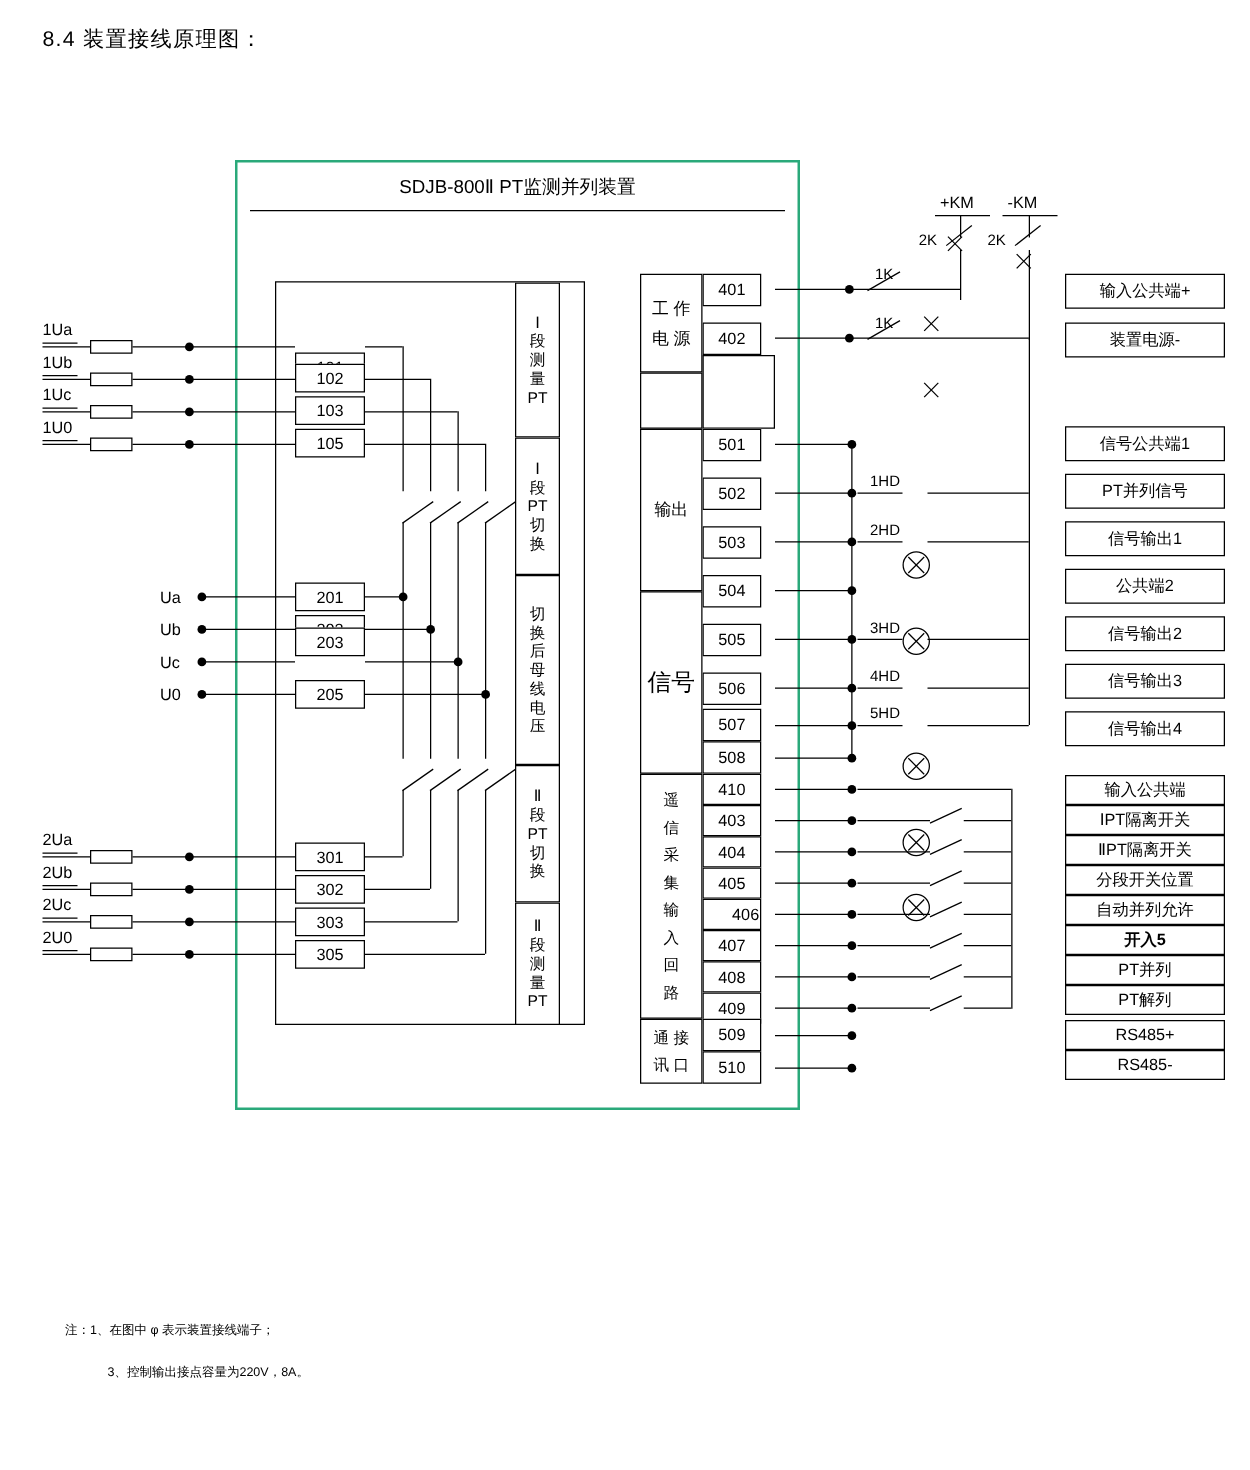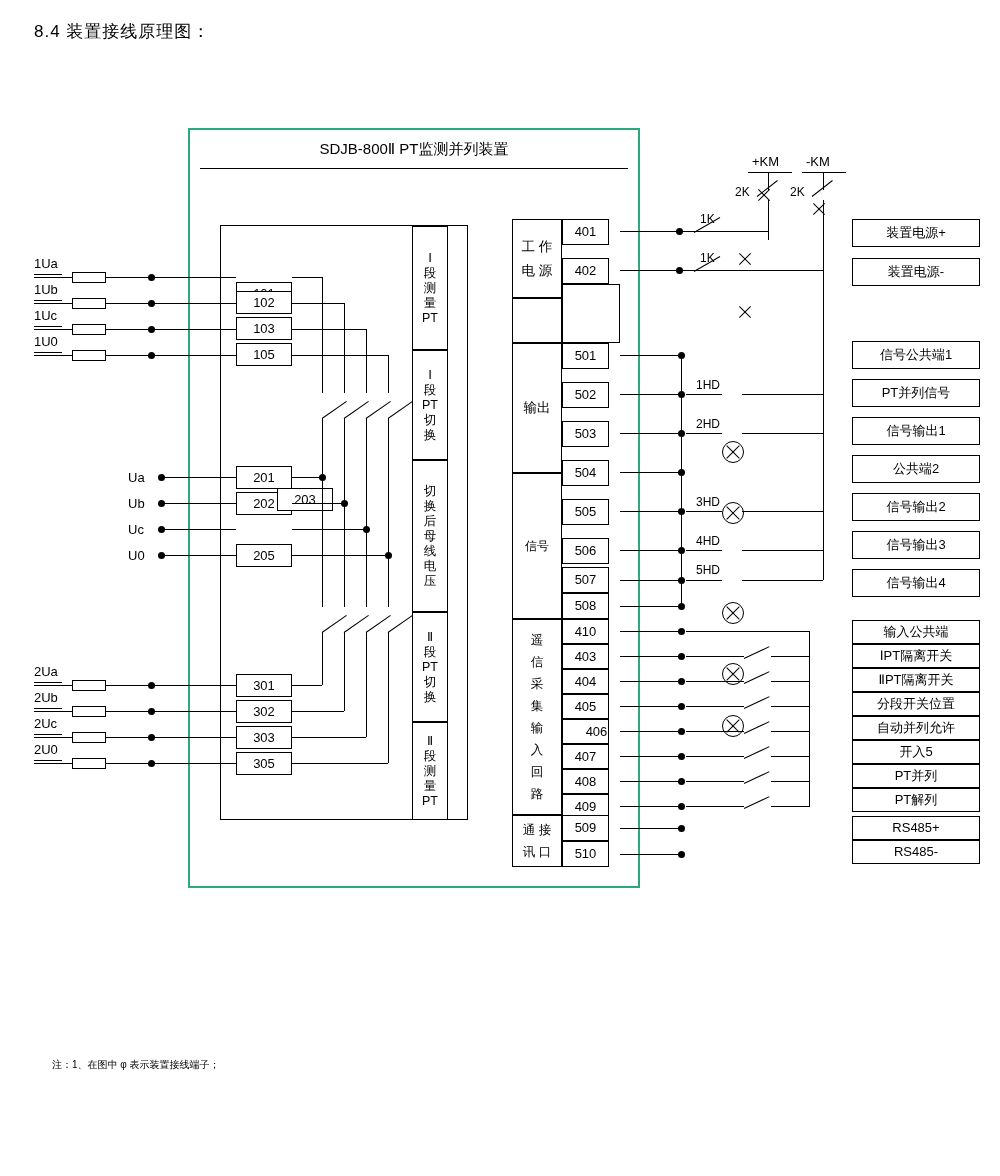--- a/index.html
+++ b/index.html
@@ -152,21 +152,21 @@
 <div class="abs h-line" style="left:162px;top:503px;width:74px;"></div>
 <div class="abs h-line" style="left:162px;top:529px;width:74px;"></div>
 <div class="abs h-line" style="left:162px;top:555px;width:74px;"></div>
 
 <div class="abs tbox tnum" style="top:466px;">
     <span>201</span>
   </div>
 <div class="abs tbox tnum" style="top:492px;">
     <span>202</span>
   </div>
-<div class="abs tbox tnum" style="top:488px;margin-left:41px;">
+<div class="abs tbox tnum" style="top:502px;">
     <span>203</span>
   </div>
 <div class="abs tbox tnum" style="top:544px;">
     <span>205</span>
   </div>
 
 <div class="abs lbl" style="left:34px;top:664px;">2Ua</div>
 <div class="abs h-line" style="left:34px;top:682px;width:28px;"></div>
 <div class="abs lbl" style="left:34px;top:690px;">2Ub</div>
 <div class="abs h-line" style="left:34px;top:708px;width:28px;"></div>
@@ -291,21 +291,21 @@
 </div>
 
 <div class="abs" style="left:512px;top:219px;width:50px;height:79px;border:1px solid #000;box-sizing:border-box;font-size:13.5px;display:flex;flex-direction:column;align-items:center;justify-content:center;line-height:24px;">
   <span>工 作</span>
   <span>电 源</span>
 </div>
 <div class="abs" style="left:512px;top:298px;width:50px;height:45px;border:1px solid #000;box-sizing:border-box;"></div>
 <div class="abs" style="left:512px;top:343px;width:50px;height:130px;border:1px solid #000;box-sizing:border-box;font-size:13.5px;display:flex;align-items:center;justify-content:center;">
   <span>输出</span>
 </div>
-<div class="abs" style="left:512px;top:473px;width:50px;height:146px;border:1px solid #000;box-sizing:border-box;font-size:12px;display:flex;align-items:center;justify-content:center;">
+<div class="abs" style="left:512px;top:473px;width:50px;height:146px;border:1px solid #000;box-sizing:border-box;font-size:19px;display:flex;align-items:center;justify-content:center;">
   <span>信号</span>
 </div>
 <div class="abs" style="left:512px;top:619px;width:50px;height:196px;border:1px solid #000;box-sizing:border-box;font-size:12.5px;display:flex;flex-direction:column;align-items:center;justify-content:center;line-height:22px;">
   <span>遥</span>
   <span>信</span>
   <span>采</span>
   <span>集</span>
   <span>输</span>
   <span>入</span>
   <span>回</span>
@@ -503,35 +503,36 @@
 <div class="abs dot" style="left:678px;top:803px;"></div>
 <div class="abs h-line" style="left:686px;top:806px;width:58px;"></div>
 <div class="abs diag" style="left:744px;top:808px;width:28px;transform:rotate(-25deg);"></div>
 <div class="abs h-line" style="left:771px;top:806px;width:38px;"></div>
 
 <div class="abs h-line" style="left:620px;top:828px;width:62px;"></div>
 <div class="abs dot" style="left:678px;top:825px;"></div>
 <div class="abs h-line" style="left:620px;top:854px;width:62px;"></div>
 <div class="abs dot" style="left:678px;top:851px;"></div>
 
-<div class="abs rlabel" style="top:219px;">装置电源+</div>
+<div class="abs rlabel" style="top:219px;">输入公共端+</div>
 <div class="abs rlabel" style="top:258px;">装置电源-</div>
 <div class="abs rlabel" style="top:341px;">信号公共端1</div>
 <div class="abs rlabel" style="top:379px;">PT并列信号</div>
 <div class="abs rlabel" style="top:417px;">信号输出1</div>
 <div class="abs rlabel" style="top:455px;">公共端2</div>
 <div class="abs rlabel" style="top:493px;">信号输出2</div>
 <div class="abs rlabel" style="top:531px;">信号输出3</div>
 <div class="abs rlabel" style="top:569px;">信号输出4</div>
 <div class="abs rlabel" style="top:620px;height:24px;line-height:22px;">输入公共端</div>
 <div class="abs rlabel" style="top:644px;height:24px;line-height:22px;">ⅠPT隔离开关</div>
 <div class="abs rlabel" style="top:668px;height:24px;line-height:22px;">ⅡPT隔离开关</div>
 <div class="abs rlabel" style="top:692px;height:24px;line-height:22px;">分段开关位置</div>
 <div class="abs rlabel" style="top:716px;height:24px;line-height:22px;">自动并列允许</div>
-<div class="abs rlabel" style="top:740px;height:24px;line-height:22px;">开入5</div>
+<div class="abs rlabel" style="top:740px;height:24px;line-height:22px;font-weight:bold;">开入5</div>
 <div class="abs rlabel" style="top:764px;height:24px;line-height:22px;">PT并列</div>
 <div class="abs rlabel" style="top:788px;height:24px;line-height:22px;">PT解列</div>
 <div class="abs rlabel" style="top:816px;height:24px;line-height:22px;">RS485+</div>
 <div class="abs rlabel" style="top:840px;height:24px;line-height:22px;">RS485-</div>
 
 <div class="abs" id="notes">
   <div>注：1、在图中 φ 表示装置接线端子；</div>
+  <div class="note-indent">3、控制输出接点容量为220V，8A。</div>
 </div>
 
 </body></html>

